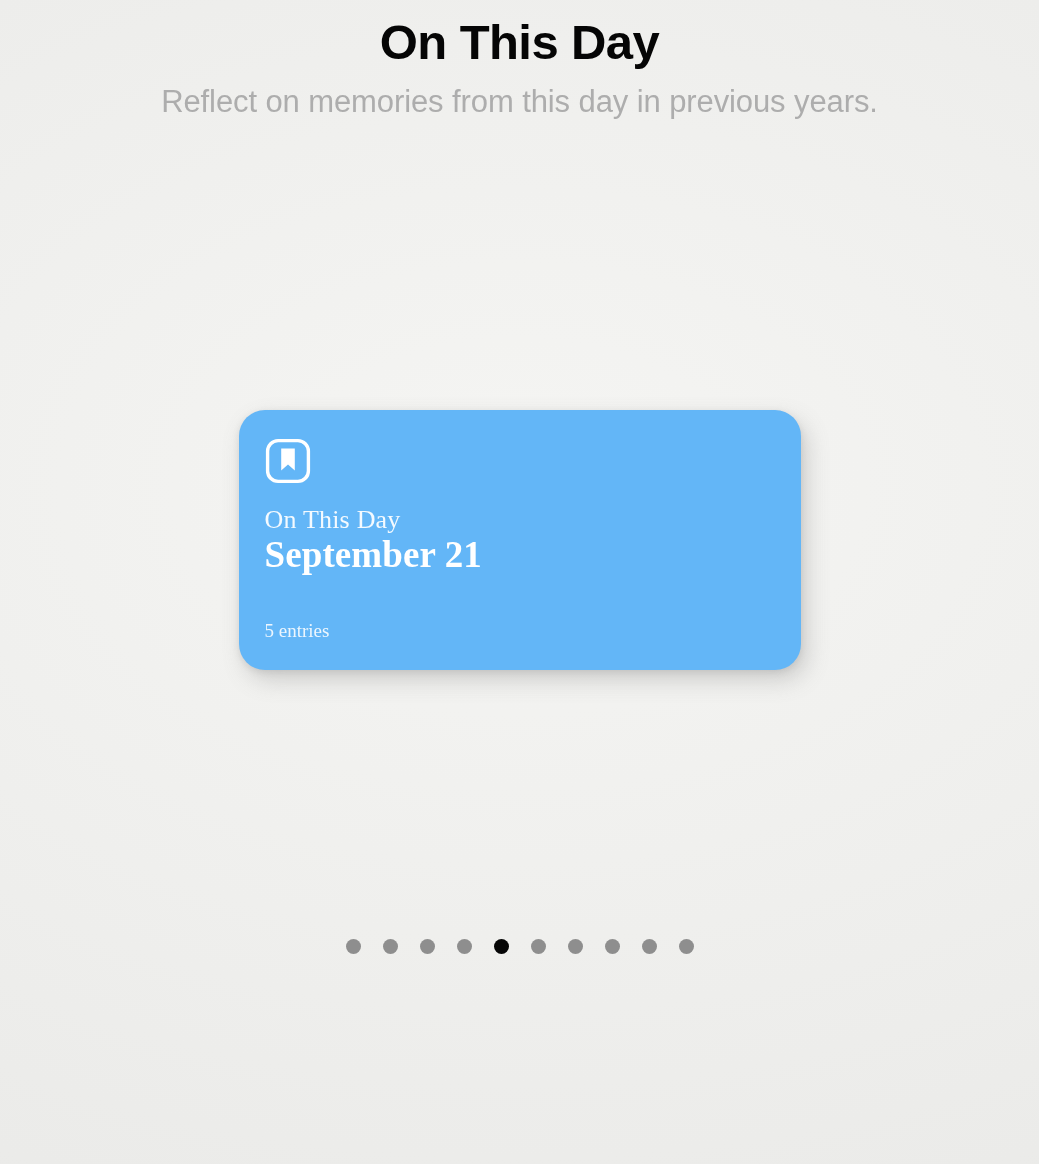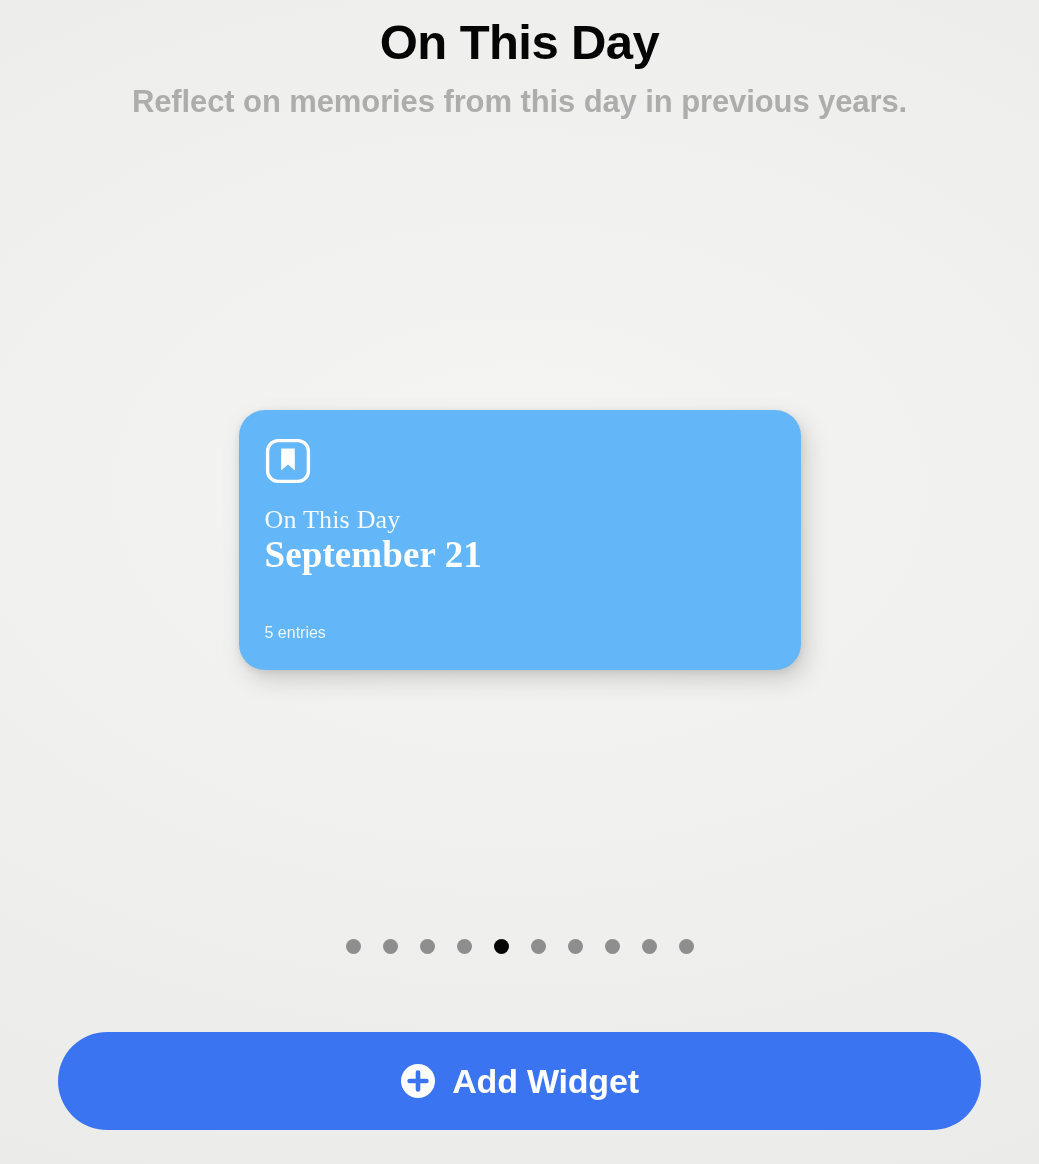--- a/index.html
+++ b/index.html
@@ -39,21 +39,21 @@
     font-size: 49px;
     font-weight: 700;
     letter-spacing: -0.6px;
     color: #050505;
     line-height: 1.16;
   }
   .page-subtitle {
     margin: 12px 0 0 0;
     font-family: "Liberation Sans", sans-serif;
     font-size: 31px;
-    font-weight: 700;
+    font-weight: 400;
     color: #adadad;
     letter-spacing: -0.1px;
     line-height: 1.2;
   }
 
   
   .carousel {
     position: absolute;
     left: 0;
     top: 170px;
@@ -99,22 +99,22 @@
   .widget-date {
     font-family: "Liberation Serif", serif;
     font-size: 37px;
     font-weight: 700;
     color: #ffffff;
     line-height: 1.1;
     letter-spacing: 0.1px;
   }
   .widget-spacer { flex: 1 1 auto; }
   .widget-meta {
-    font-family: Liberation Sans, sans-serif;
-    font-size: 16px;
+    font-family: Liberation Serif, serif;
+    font-size: 19px;
     font-weight: 400;
     color: rgba(255,255,255,0.88);
     line-height: 1.1;
     padding-bottom: 4px;
   }
 
   
   .page-dots {
     position: absolute;
     left: 0;
@@ -208,21 +208,14 @@
       <span class="dot" style="background: rgb(142, 142, 142);"></span>
       <span class="dot" style="background: rgb(142, 142, 142);"></span>
       <span class="dot active" style="background: rgb(6, 6, 6);"></span>
       <span class="dot" style="background: rgb(142, 142, 142);"></span>
       <span class="dot" style="background: rgb(142, 142, 142);"></span>
       <span class="dot" style="background: rgb(142, 142, 142);"></span>
       <span class="dot" style="background: rgb(142, 142, 142);"></span>
       <span class="dot" style="background: rgb(142, 142, 142);"></span>
     </div>
 
-  <button class="add-widget-button" style="background: rgb(59, 116, 240);">
-    <svg class="plus-icon" viewBox="0 0 36 36">
-      <circle cx="18" cy="18" r="17" fill="#ffffff"></circle>
-      <path d="M18 9.6 V26.4 M9.6 18 H26.4" stroke="#3b74f0" stroke-width="4.6" stroke-linecap="round"></path>
-    </svg>
-    <span class="add-widget-label">Add Widget</span>
-  </button>
 
 </div>
 
 </body></html>

